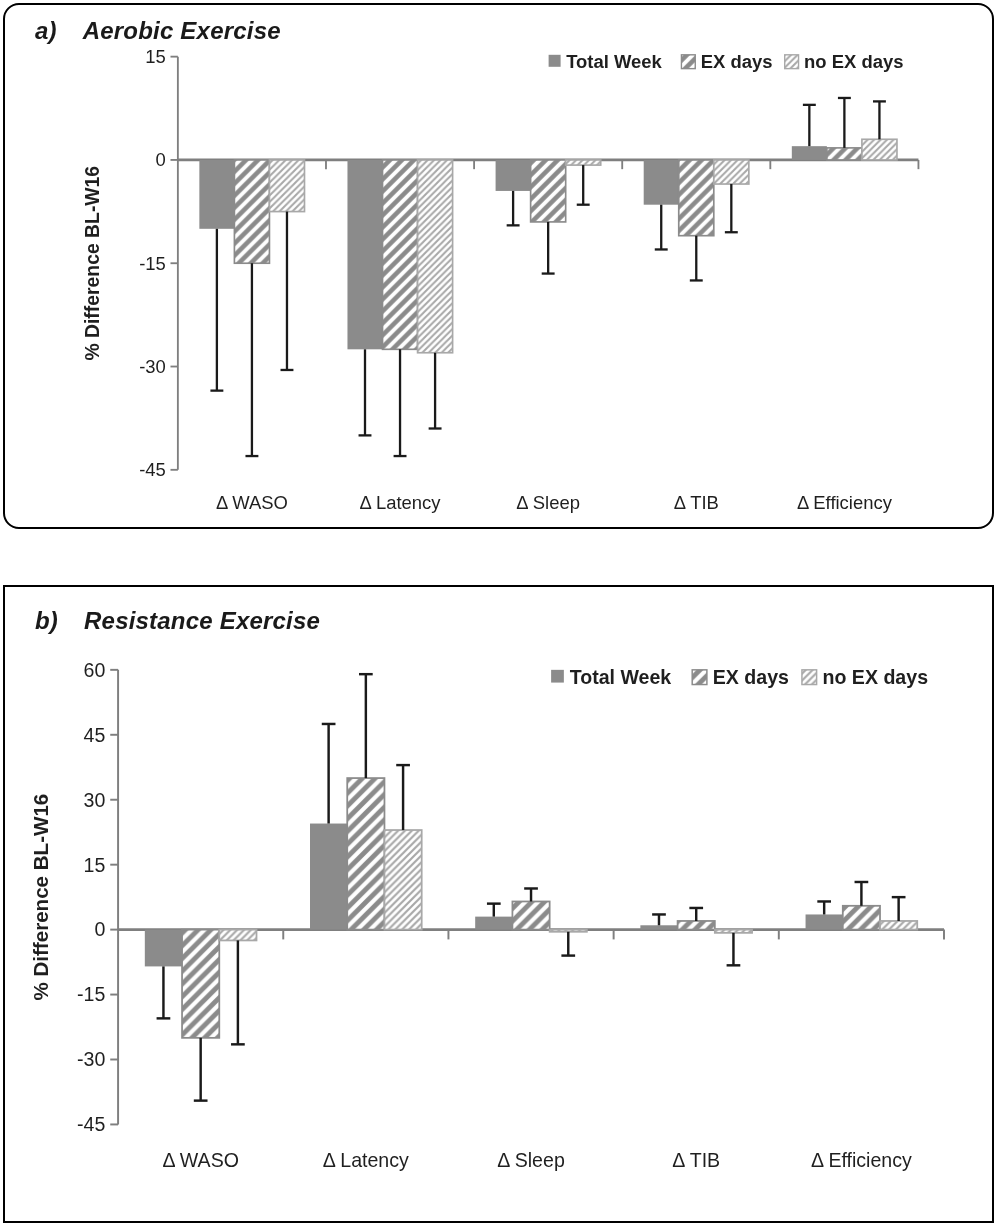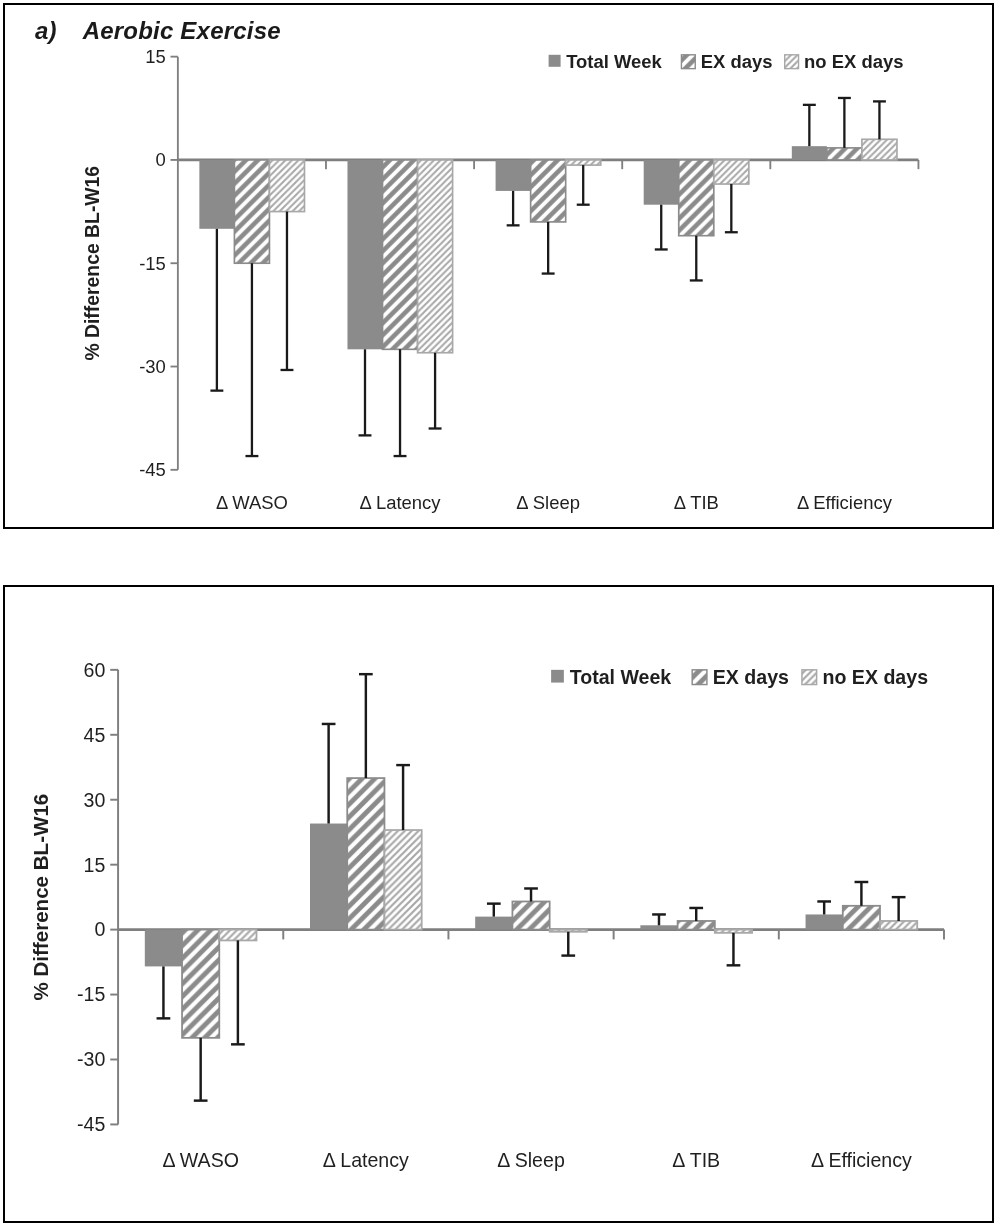--- a/index.html
+++ b/index.html
@@ -1,19 +1,19 @@
 <!DOCTYPE html>
 <html><head>
 <meta charset="utf-8">
 <style>
   html,body{margin:0;padding:0;background:#ffffff;}
   #page{position:relative;width:997px;height:1226px;background:#ffffff;overflow:hidden;
         font-family:"Liberation Sans", sans-serif;}
   .panel{position:absolute;left:3px;width:991px;border:2px solid #000;box-sizing:border-box;background:#fff;}
-  #panel-a{top:3px;height:526px;}
+  #panel-a{top:3px;height:526px;border-radius:16px;}
   #panel-b{top:585px;height:638px;}
   .panel-title{position:absolute;left:30px;z-index:2;font-style:italic;font-weight:bold;
                font-size:24px;color:#1a1a1a;letter-spacing:0.2px;}
   #panel-a .panel-title{top:12px;}
   #panel-b .panel-title{top:20px;}
   .panel-title .tmain{margin-left:26px;}
   .chart-host{position:absolute;left:0;top:0;right:0;bottom:0;margin-left:20px;}
   .chart-host svg{display:block;width:100%;height:100%;}
   .chart-host text{font-family:"Liberation Sans", sans-serif;fill:#1f1f1f;}
   text.tick{font-size:20px;}
@@ -124,20 +124,23 @@
             <rect x="681" y="54" width="15" height="15" fill="url(#hatchWide0)" stroke="#8b8b8b" stroke-width="1.5"></rect>
             <text x="702" y="68" class="legend-label">EX days</text>
             <rect x="793" y="54" width="15" height="15" fill="url(#hatchFine0)" stroke="#a8a8a8" stroke-width="1.5"></rect>
             <text x="814" y="68" class="legend-label">no EX days</text>
           </g>
         </svg>
       </div>
   </div>
 
   <div class="panel" id="panel-b">
+    <div class="panel-title">
+      <span class="tprefix">b)</span><span class="tmain">Resistance Exercise</span>
+    </div>
     <div class="chart-host">
         <svg viewBox="0 0 987 634">
           <defs>
             <pattern id="hatchWide1" patternUnits="userSpaceOnUse" width="13" height="13">
               <rect width="13" height="13" fill="#ffffff"></rect>
               <path d="M-3,3 L3,-3 M0,13 L13,0 M10,16 L16,10" stroke="#8b8b8b" stroke-width="5"></path>
             </pattern>
             <pattern id="hatchFine1" patternUnits="userSpaceOnUse" width="7" height="7">
               <rect width="7" height="7" fill="#ffffff"></rect>
               <path d="M-1.7,1.7 L1.7,-1.7 M0,7 L7,0 M5.3,8.7 L8.7,5.3" stroke="#a8a8a8" stroke-width="2.2"></path>

